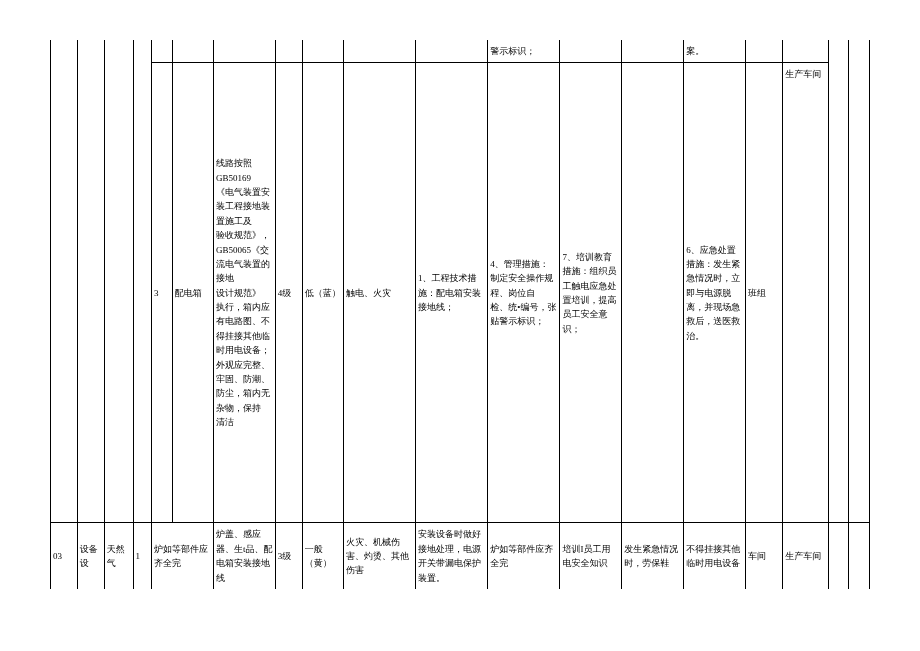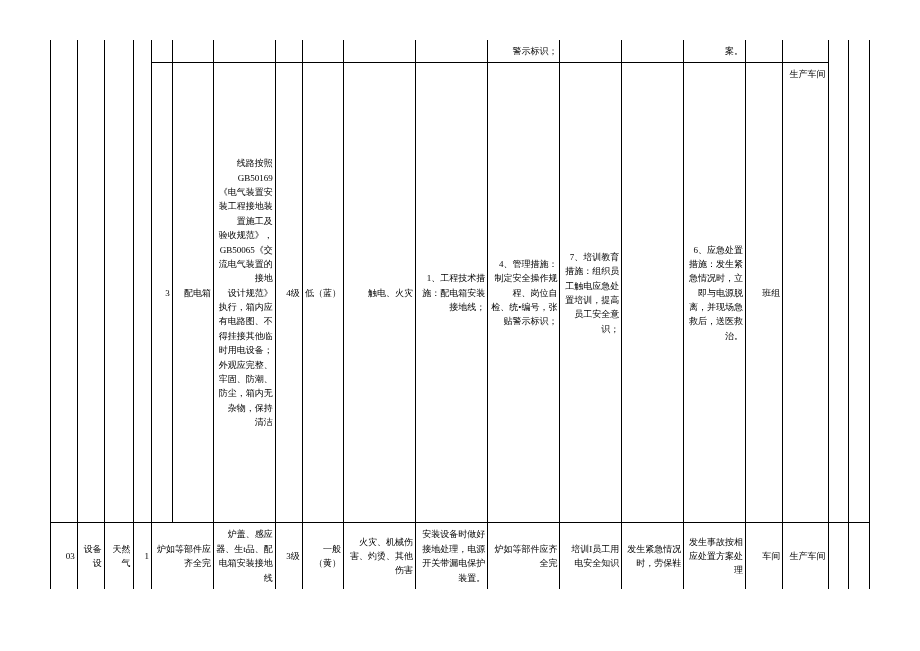--- a/index.html
+++ b/index.html
@@ -15,21 +15,21 @@
       padding: 40px 50px;
     }
     table {
       border-collapse: collapse;
       width: 100%;
       table-layout: fixed;
     }
     td {
       border: 1px solid #000000;
       padding: 4px 2px;
-      text-align: right;
+      text-align: left;
       vertical-align: middle;
       word-wrap: break-word;
       word-break: break-all;
       line-height: 1.6;
     }
     .no-top {
       border-top: none;
     }
     .no-bottom {
       border-bottom: none;
@@ -114,20 +114,20 @@
     <td class="no-bottom">1</td>
     <td class="no-bottom" colspan="2">炉如等部件应齐全完</td>
     <td class="no-bottom">炉盖、感应器、生t品、配电箱安装接地线</td>
     <td class="no-bottom">3级</td>
     <td class="no-bottom">一般（黄）</td>
     <td class="no-bottom">火灾、机械伤害、灼烫、其他伤害</td>
     <td class="no-bottom">安装设备时做好接地处理，电源开关带漏电保护装置。</td>
     <td class="no-bottom">炉如等部件应齐全完</td>
     <td class="no-bottom">培训I员工用电安全知识</td>
     <td class="no-bottom">发生紧急情况时，劳保鞋</td>
-    <td class="no-bottom">发生事故按相应处置方案处理</td>
+    <td class="no-bottom">不得挂接其他临时用电设备</td>
     <td class="no-bottom">车间</td>
     <td class="no-bottom">生产车间</td>
     <td class="no-bottom"></td>
     <td class="no-bottom"></td>
   </tr>
 </tbody>
   </table>
 
 </body></html>

